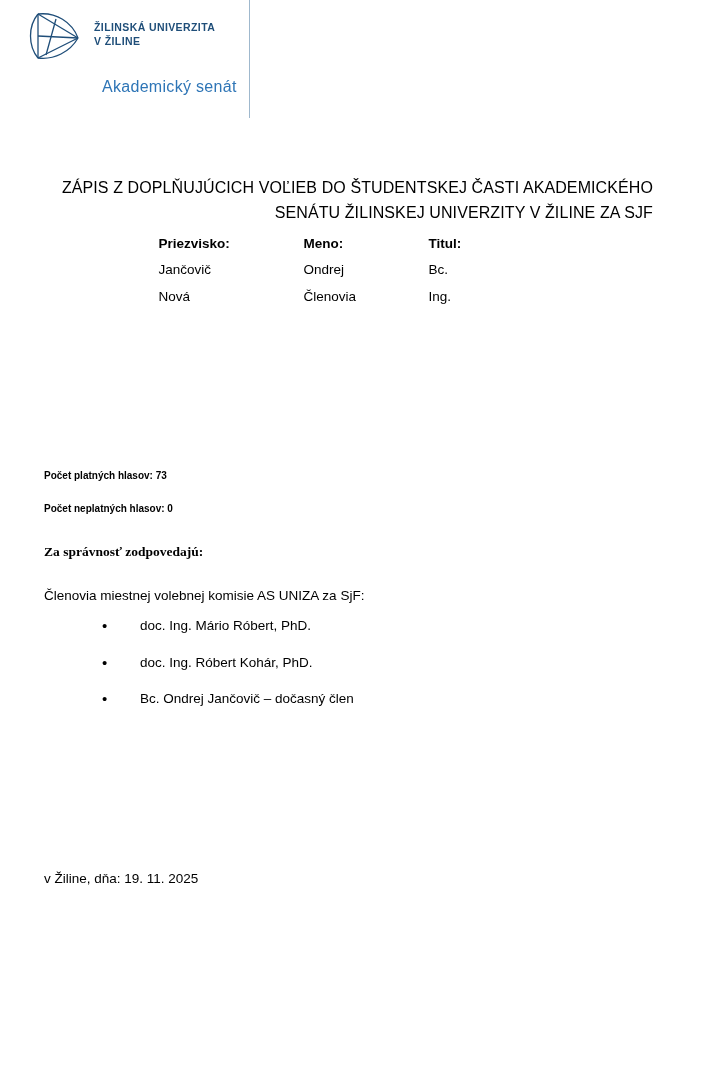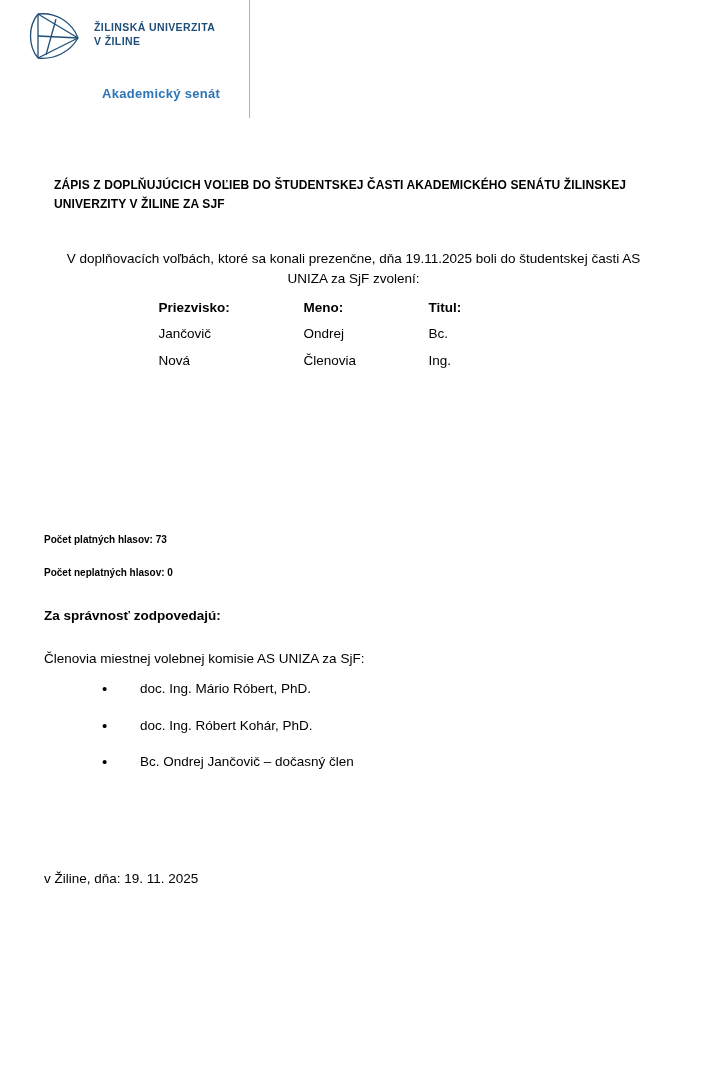--- a/index.html
+++ b/index.html
@@ -55,33 +55,33 @@
     position: absolute;
     left: 205px;
     top: 0;
     width: 1px;
     height: 118px;
     background: #9fb8cd;
   }
   .dept {
     position: absolute;
     left: 58px;
-    top: 86px;
+    top: 78px;
     color: #2e75b6;
-    font-size: 13px;
-    font-weight: bold;
+    font-size: 16px;
+    font-weight: normal;
     letter-spacing: 0.3px;
   }
 
   
   .doc-title {
     margin: 56px 10px 0 10px;
-    text-align: left;
-    font-size: 12px;
-    font-weight: bold;
+    text-align: right;
+    font-size: 16px;
+    font-weight: normal;
     line-height: 1.55;
     letter-spacing: 0.1px;
   }
 
   
   .intro {
     margin: 36px 18px 0 18px;
     text-align: center;
     font-size: 13.5px;
     line-height: 1.5;
@@ -110,20 +110,21 @@
     font-weight: bold;
     line-height: 1.0;
   }
   .counts .row { margin-bottom: 23px; }
 
   
   .resp-title {
     margin-top: 30px;
     font-size: 13.5px;
     font-weight: bold;
+    font-family: Liberation Serif, serif;
   }
   .resp-sub {
     margin-top: 28px;
     font-size: 13.5px;
   }
   .members {
     margin: 14px 0 0 0;
     padding: 0;
     list-style: none;
   }
@@ -173,21 +174,20 @@
         <span class="line1">ŽILINSKÁ UNIVERZITA</span>
         <span class="line2">V ŽILINE</span>
       </span>
     </div>
     <div class="logo-divider"></div>
     <div class="dept">Akademický senát</div>
   </div>
 
   <div class="doc-title">ZÁPIS Z DOPLŇUJÚCICH VOĽIEB DO ŠTUDENTSKEJ ČASTI AKADEMICKÉHO SENÁTU ŽILINSKEJ UNIVERZITY V ŽILINE ZA SJF</div>
 
-  <div class="intro">V doplňovacích voľbách, ktoré sa konali prezenčne, dňa 19.11.2025  boli do študentskej časti AS UNIZA za SjF zvolení:</div>
 
   <div class="elected">
     <div class="cell hdr">Priezvisko:</div>
     <div class="cell hdr">Meno:</div>
     <div class="cell hdr">Titul:</div>
 
     <div class="cell">Jančovič</div>
     <div class="cell">Ondrej</div>
     <div class="cell">Bc.</div>
 

